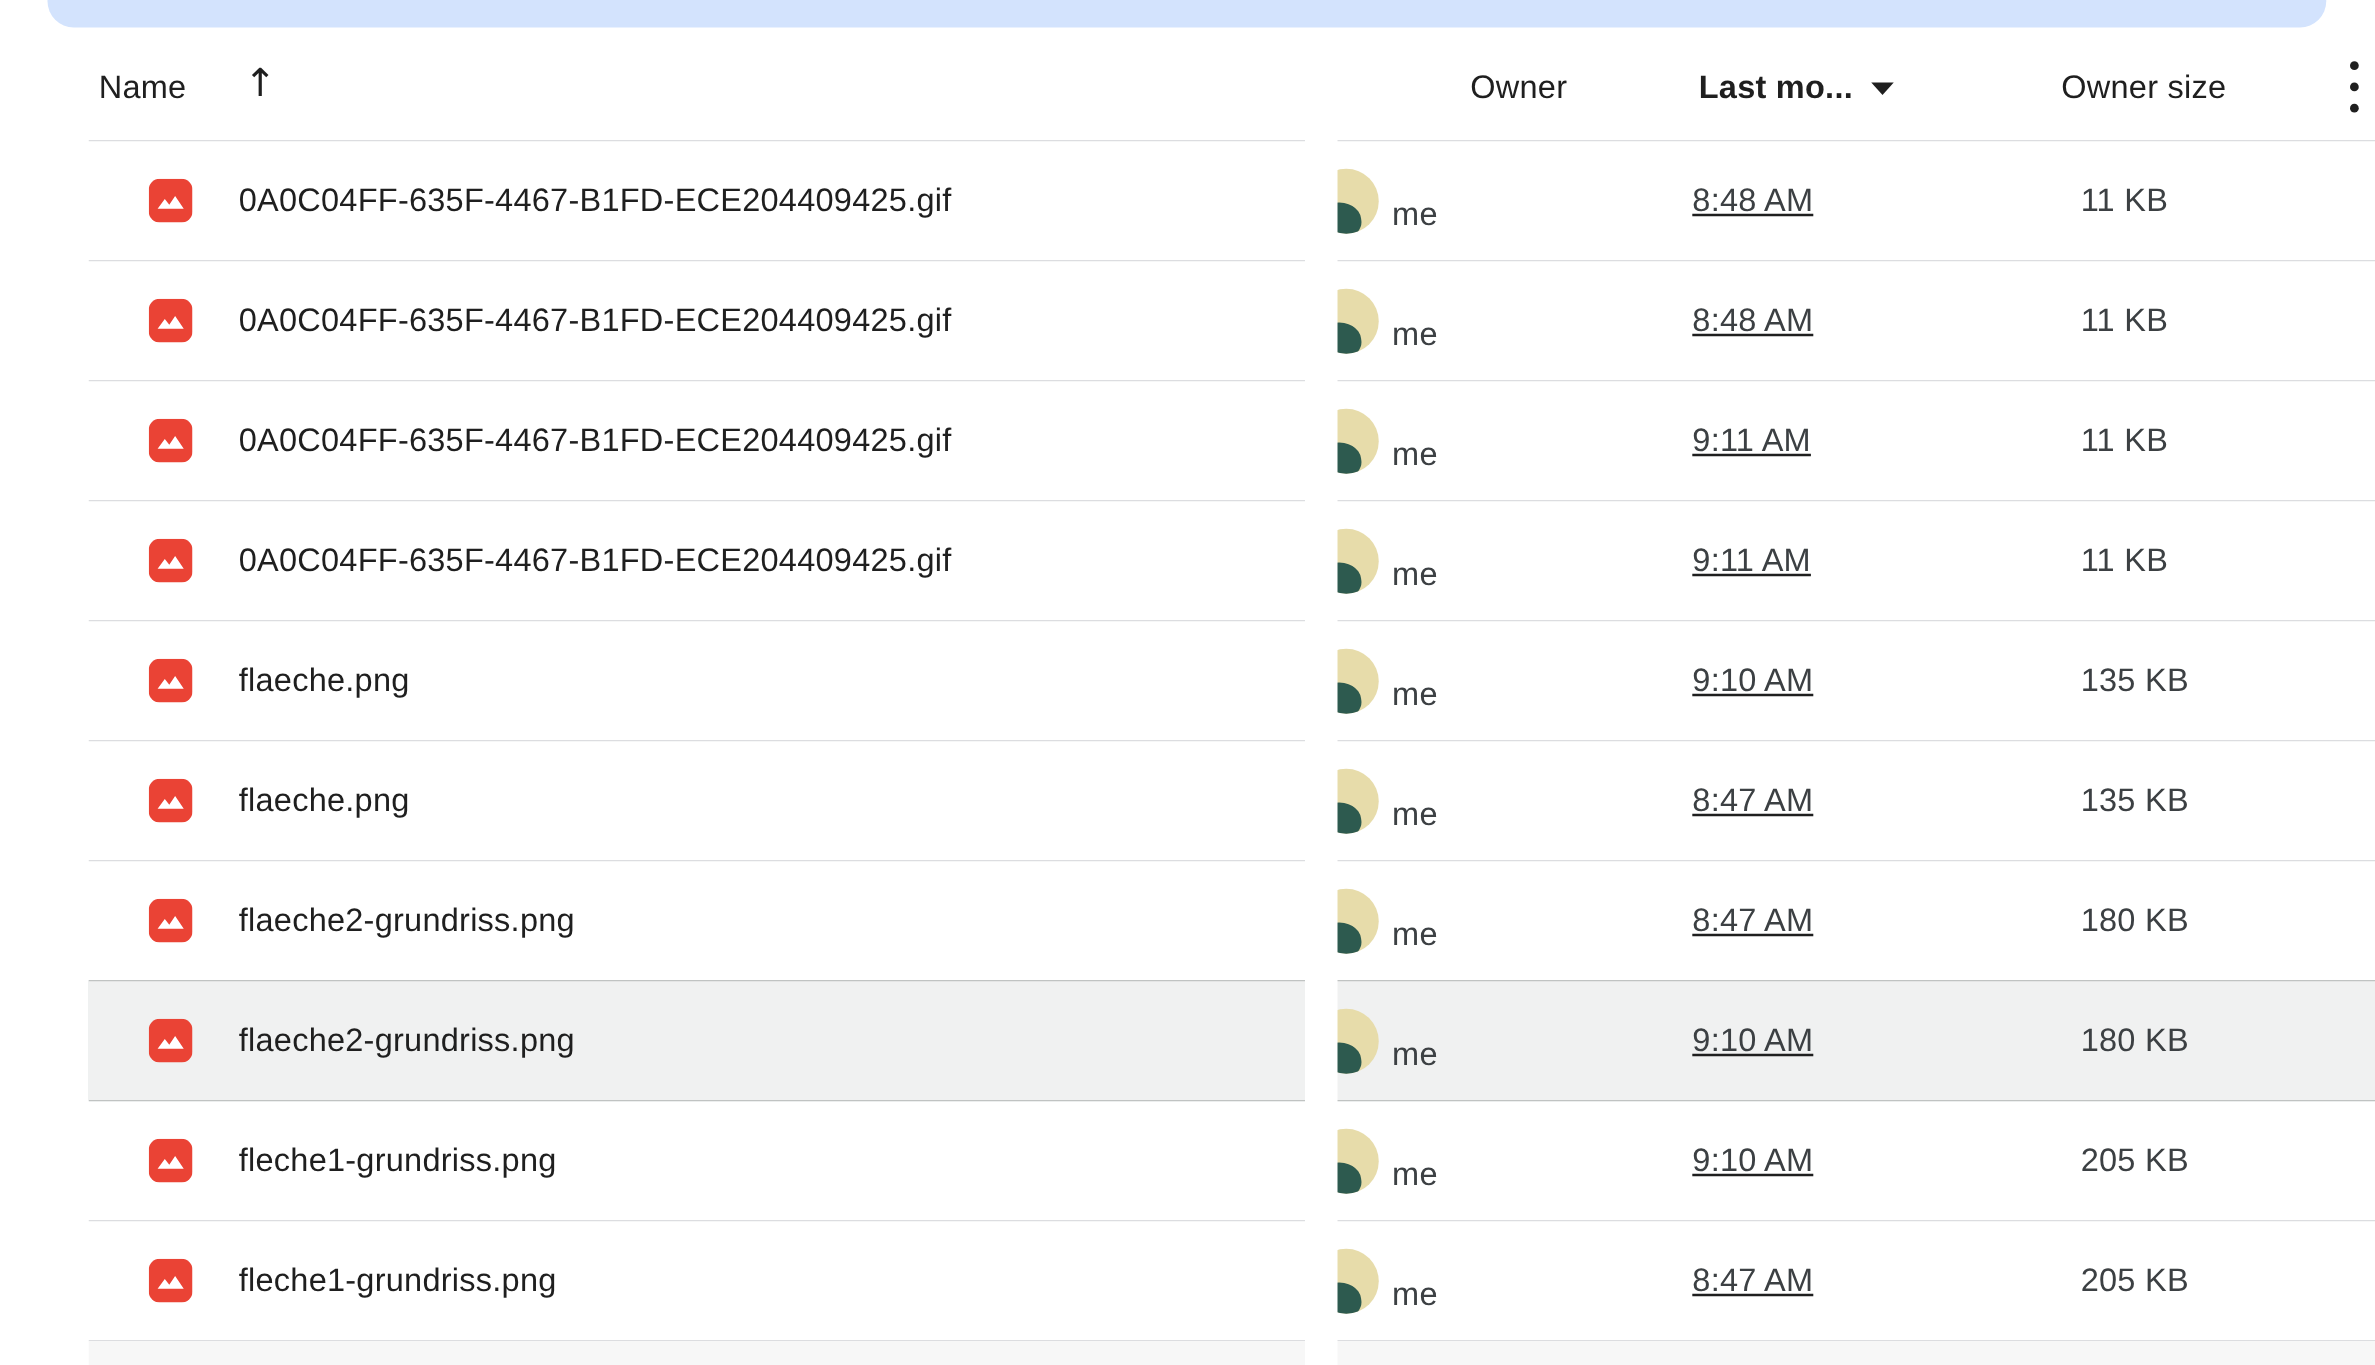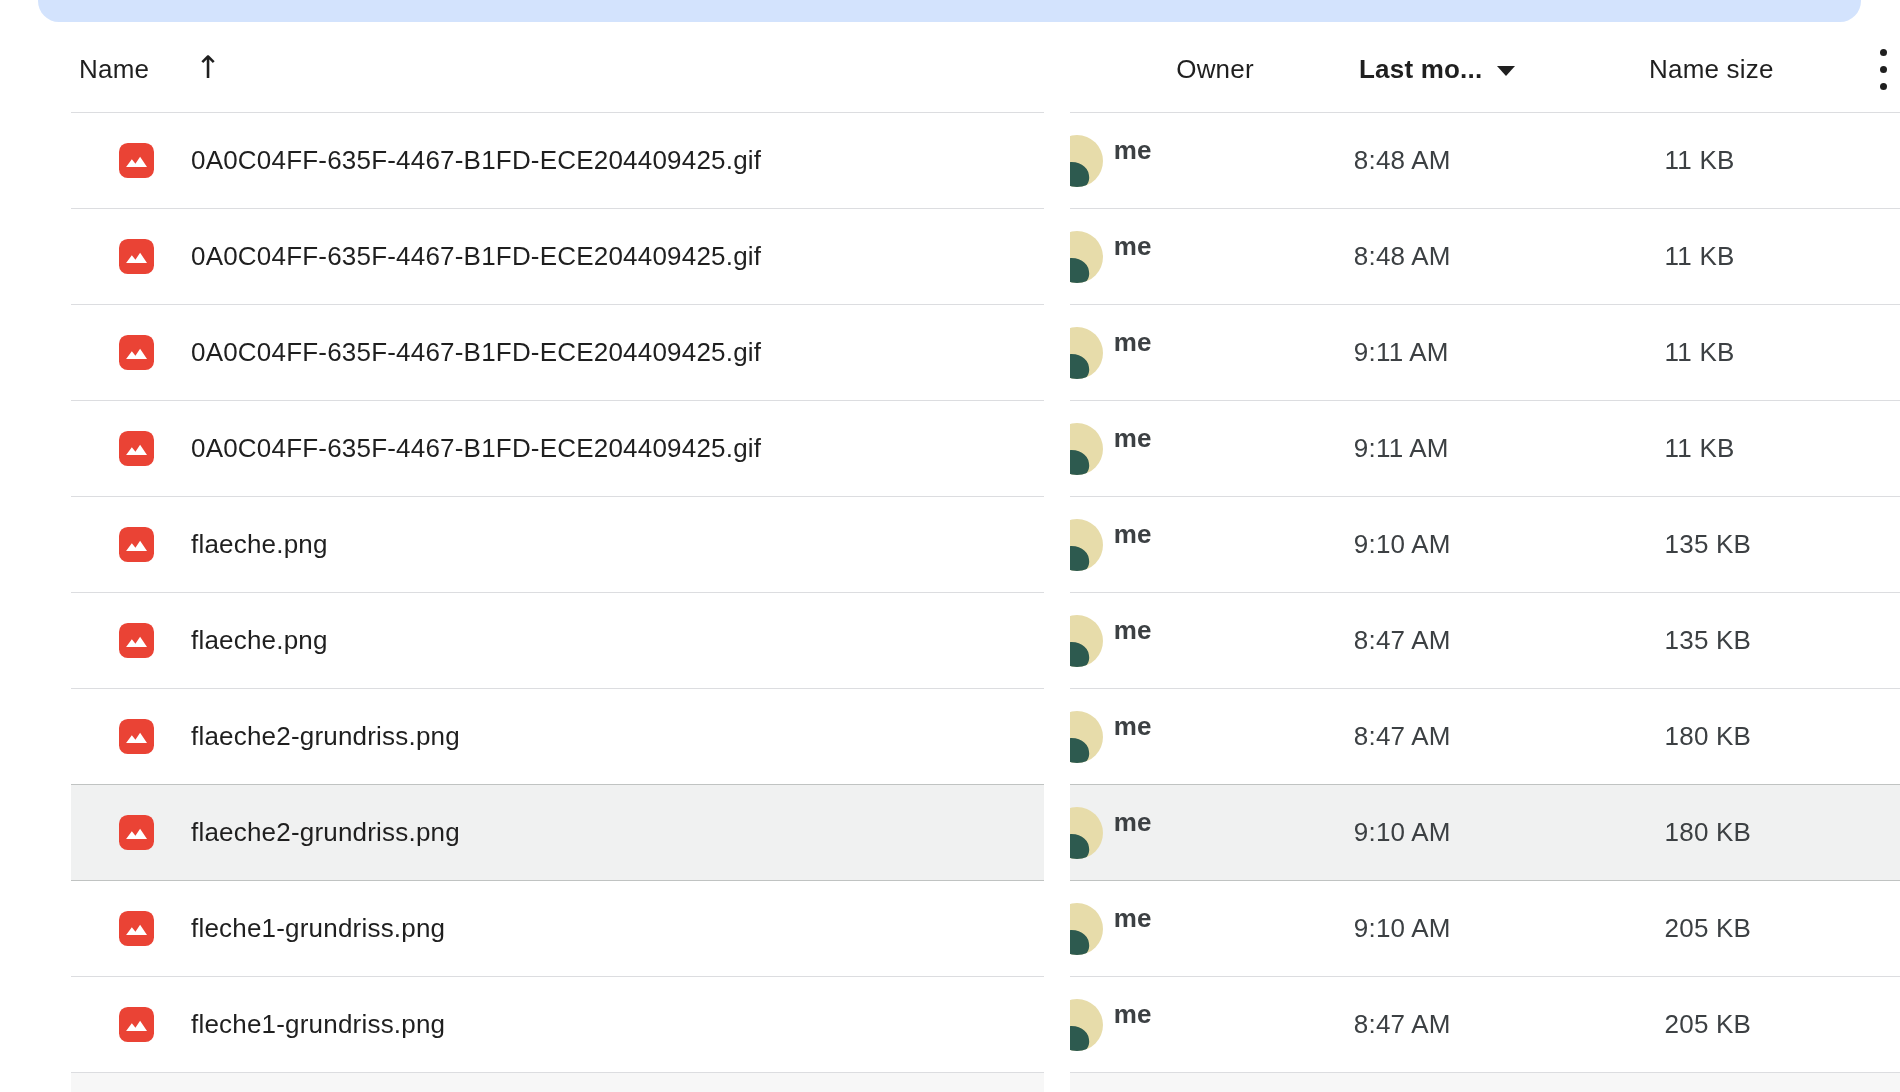--- a/index.html
+++ b/index.html
@@ -43,22 +43,22 @@
   .row{
     height:96px;box-sizing:border-box;display:flex;align-items:center;
     border-bottom:1px solid var(--border);cursor:pointer;gap:36px;
   }
   .row.highlighted{
     background:var(--hl-bg);
     border-bottom-color:var(--border-dark);
     box-shadow:0 -1px 0 var(--border-dark);
   }
   .cname{width:1000px;padding-left:48px;box-sizing:border-box;display:flex;align-items:center;min-width:0;}
-  .cowner{width:284px;display:flex;align-items:flex-start;font-weight:bold;}
-  .ctime{width:292px;}
+  .cowner{width:284px;display:flex;align-items:flex-end;}
+  .ctime{width:292px;text-decoration:underline;}
   .csize{width:229px;}
   .cmenu{flex:1;display:flex;align-items:center;}
   .file-icon{width:35px;height:35px;flex:none;display:block;}
   .file-icon svg{display:block;}
   .fname{margin-left:37px;font-weight:500;white-space:nowrap;}
   .owner-label,.ctime span,.csize span{color:var(--txt-secondary);}
   .avatar{
     width:52px;height:52px;border-radius:50%;flex:none;position:relative;overflow:hidden;
     background:var(--avatar-bg);
   }
@@ -86,21 +86,21 @@
       <span class="sort-arrow">↑</span>
     </div>
     <div class="howner">
       <span>Owner</span>
     </div>
     <div class="htime">
       <span>Last mo...</span>
       <span class="caret"></span>
     </div>
     <div class="hsize">
-      <span>Name size</span>
+      <span>Owner size</span>
     </div>
     <div class="hmenu">
       <div class="dots">
           <i></i>
           <i></i>
           <i></i>
         </div>
     </div>
   </div>
 

